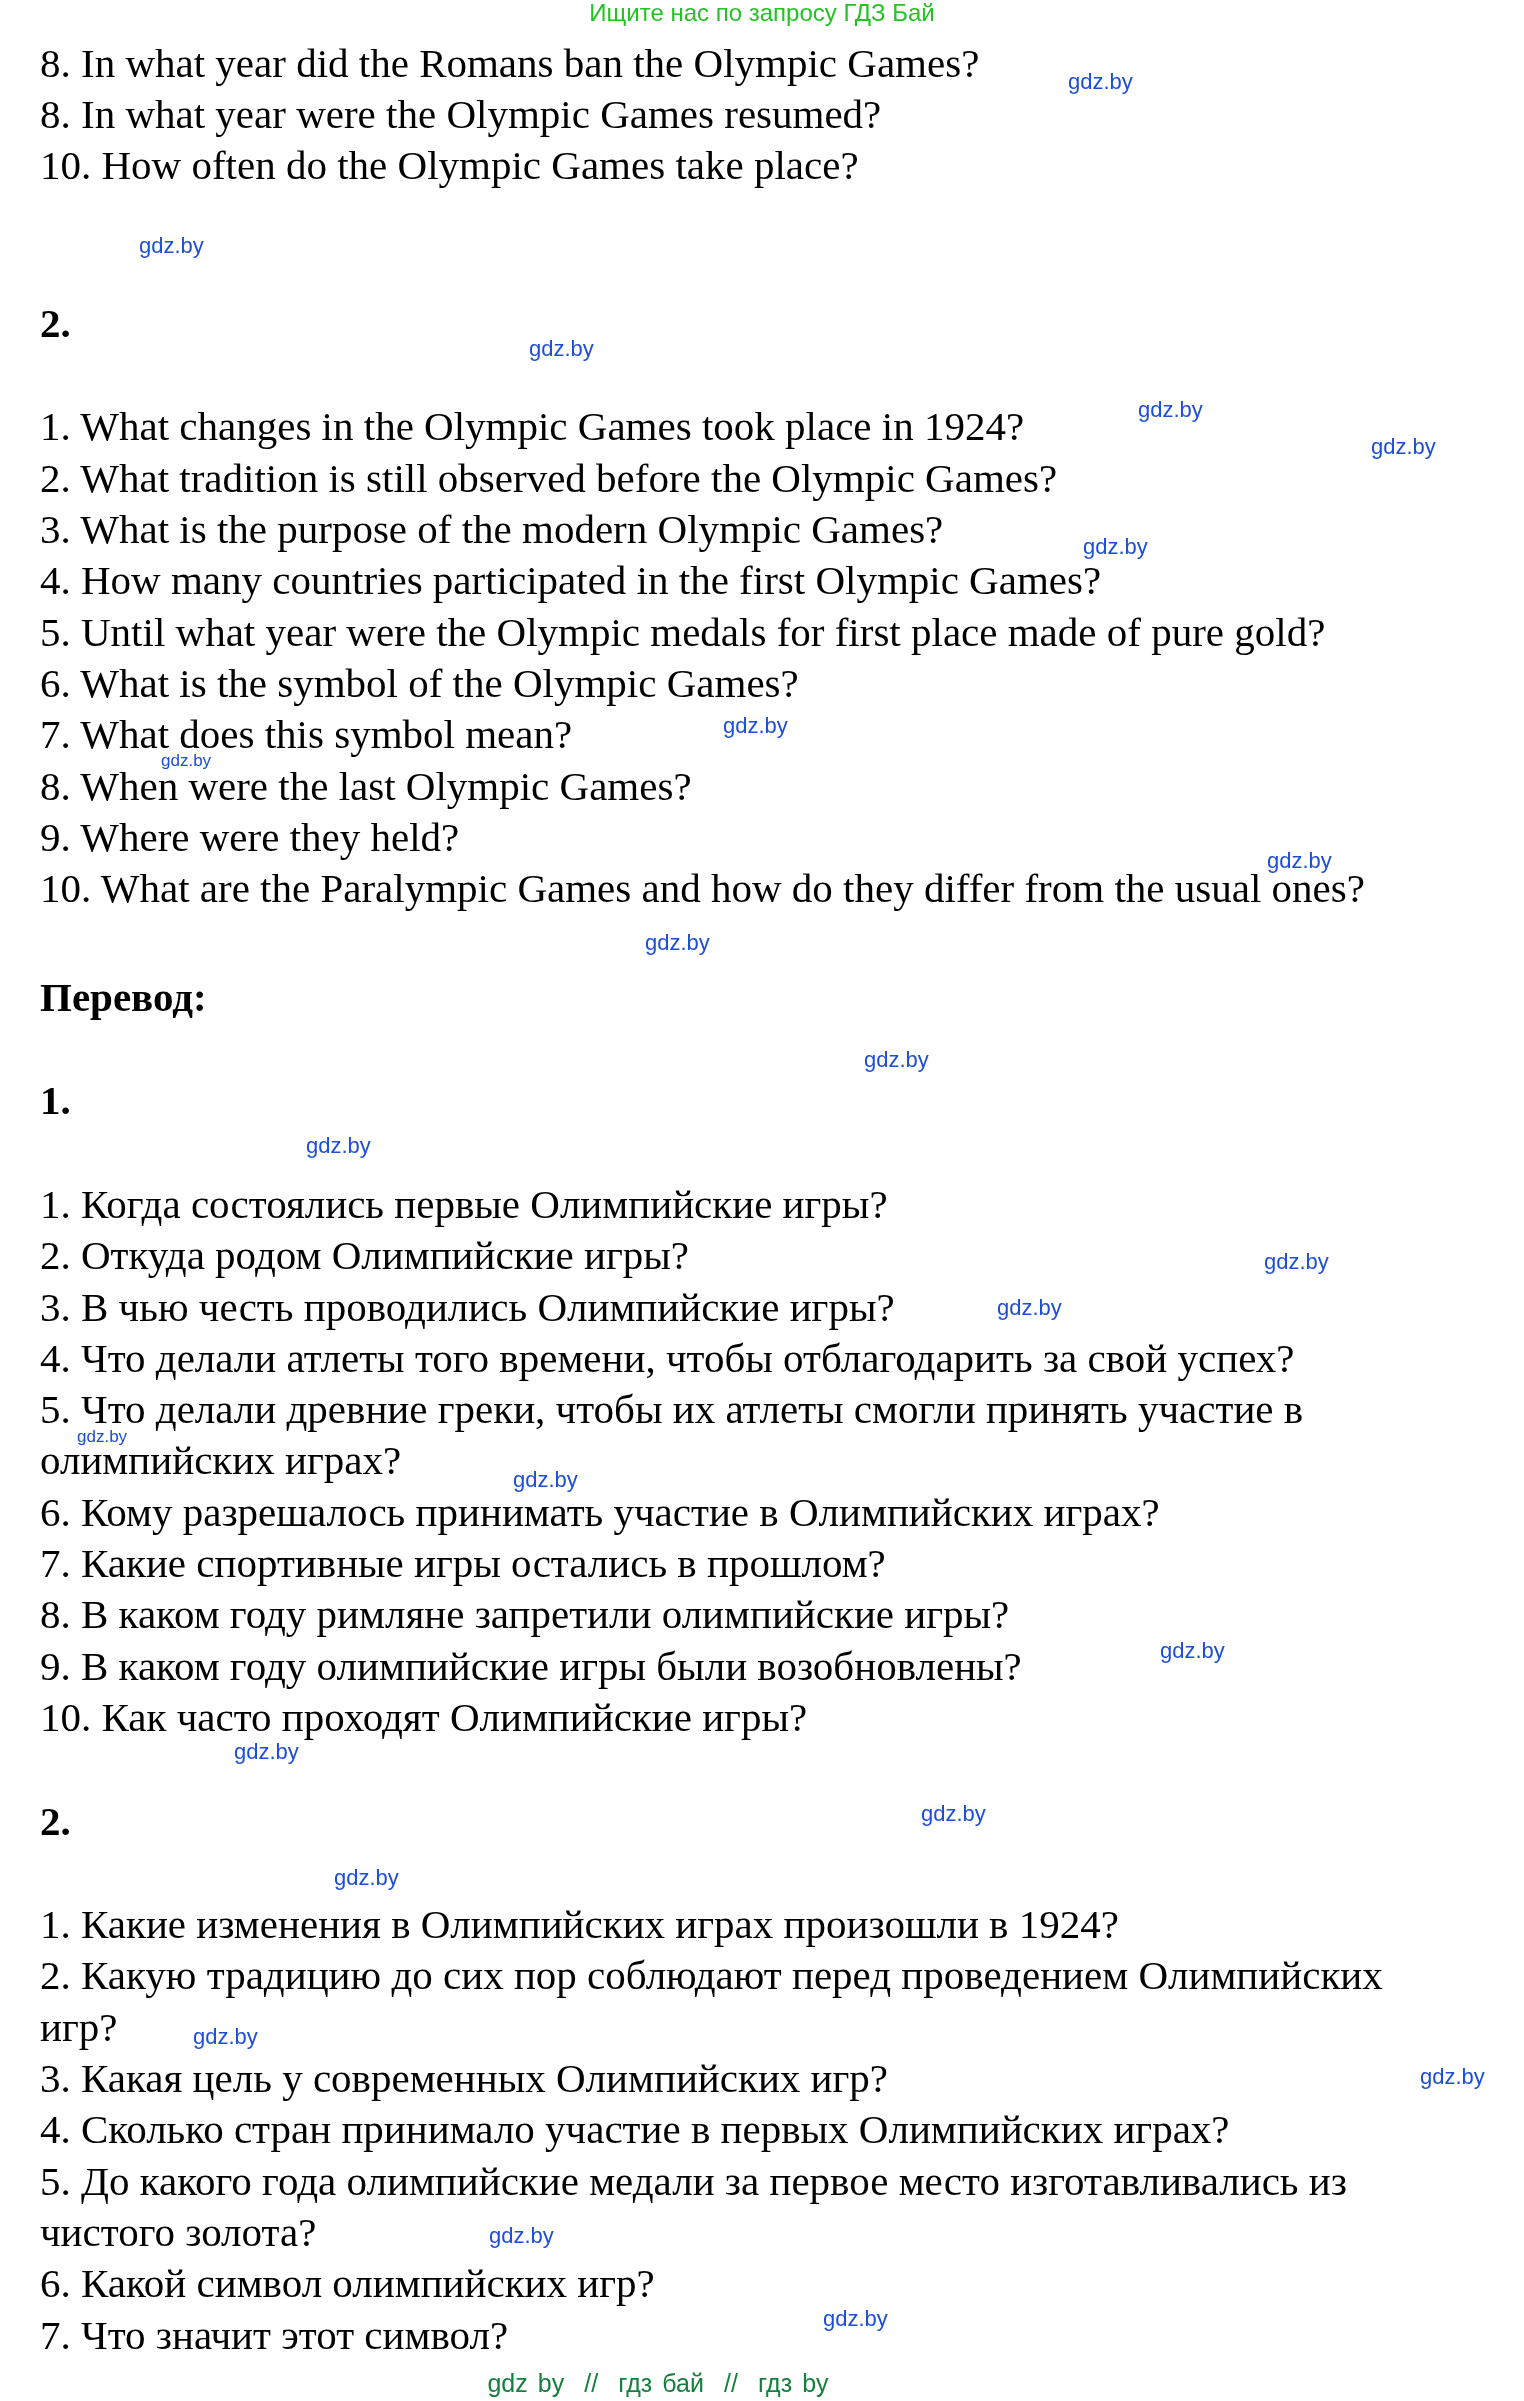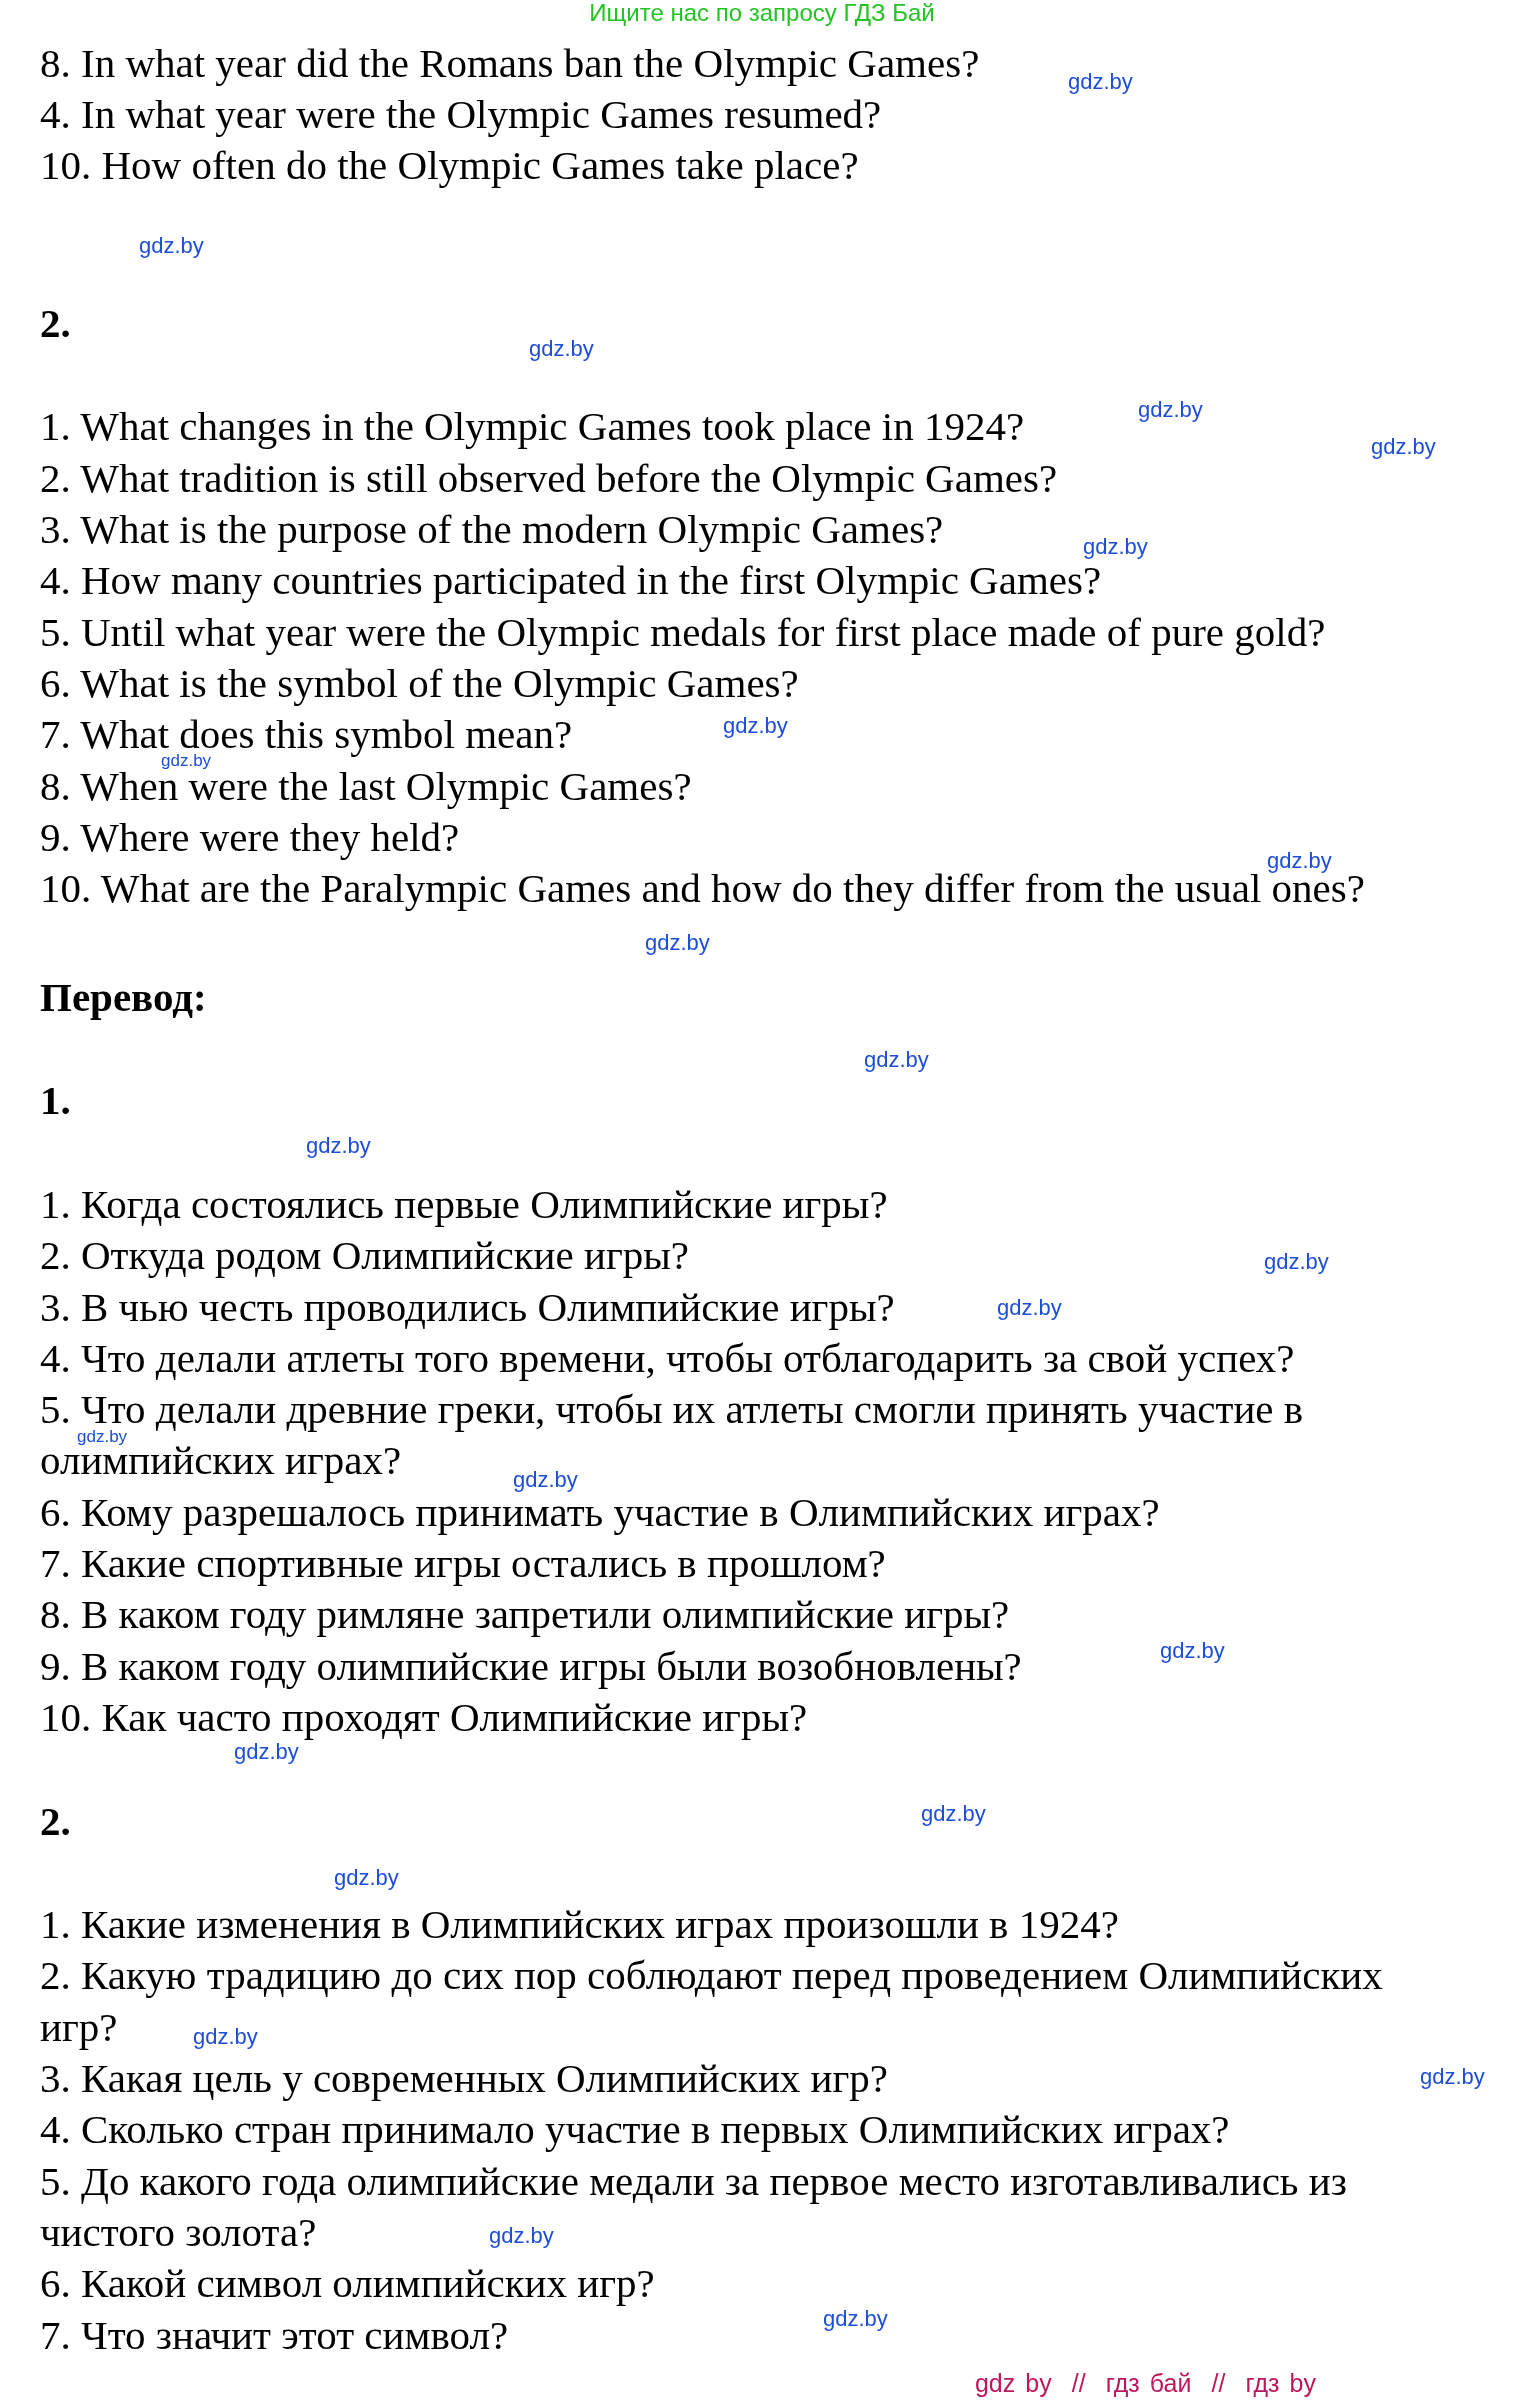--- a/index.html
+++ b/index.html
@@ -18,32 +18,32 @@
       position: absolute; left: 40px; white-space: nowrap;
       font-family: "Liberation Serif", serif; font-size: 41px; line-height: 51px;
       font-weight: bold; color: #000000;
     }
     .wm {
       position: absolute; white-space: nowrap;
       font-family: "Liberation Sans", sans-serif; font-size: 22px; line-height: 24.5px;
       color: #1d4ed8;
     }
     .footer {
-      position: absolute; left: 0; top: 2368px; width: 1316px; text-align: right;
+      position: absolute; left: 0; top: 2368px; width: 1316px; text-align: center;
       font-family: "Liberation Sans", sans-serif; font-size: 25px; line-height: 31px;
-      color: #be185d; word-spacing: 3.1px;
+      color: #15803d; word-spacing: 3.1px;
     }
   </style>
 </head>
 <body>
 
 <div class="top-banner">Ищите нас по запросу ГДЗ Бай</div>
 
 <div class="line" style="top:38px">8. In what year did the Romans ban the Olympic Games?</div>
-<div class="line" style="top:89px">4. In what year were the Olympic Games resumed?</div>
+<div class="line" style="top:89px">8. In what year were the Olympic Games resumed?</div>
 <div class="line" style="top:140px">10. How often do the Olympic Games take place?</div>
 
 <div class="heading" style="top:298px">2.</div>
 <div class="line" style="top:401px">1. What changes in the Olympic Games took place in 1924?</div>
 <div class="line" style="top:453px">2. What tradition is still observed before the Olympic Games?</div>
 <div class="line" style="top:504px">3. What is the purpose of the modern Olympic Games?</div>
 <div class="line" style="top:555px">4. How many countries participated in the first Olympic Games?</div>
 <div class="line" style="top:607px">5. Until what year were the Olympic medals for first place made of pure gold?</div>
 <div class="line" style="top:658px">6. What is the symbol of the Olympic Games?</div>
 <div class="line" style="top:709px">7. What does this symbol mean?</div>

